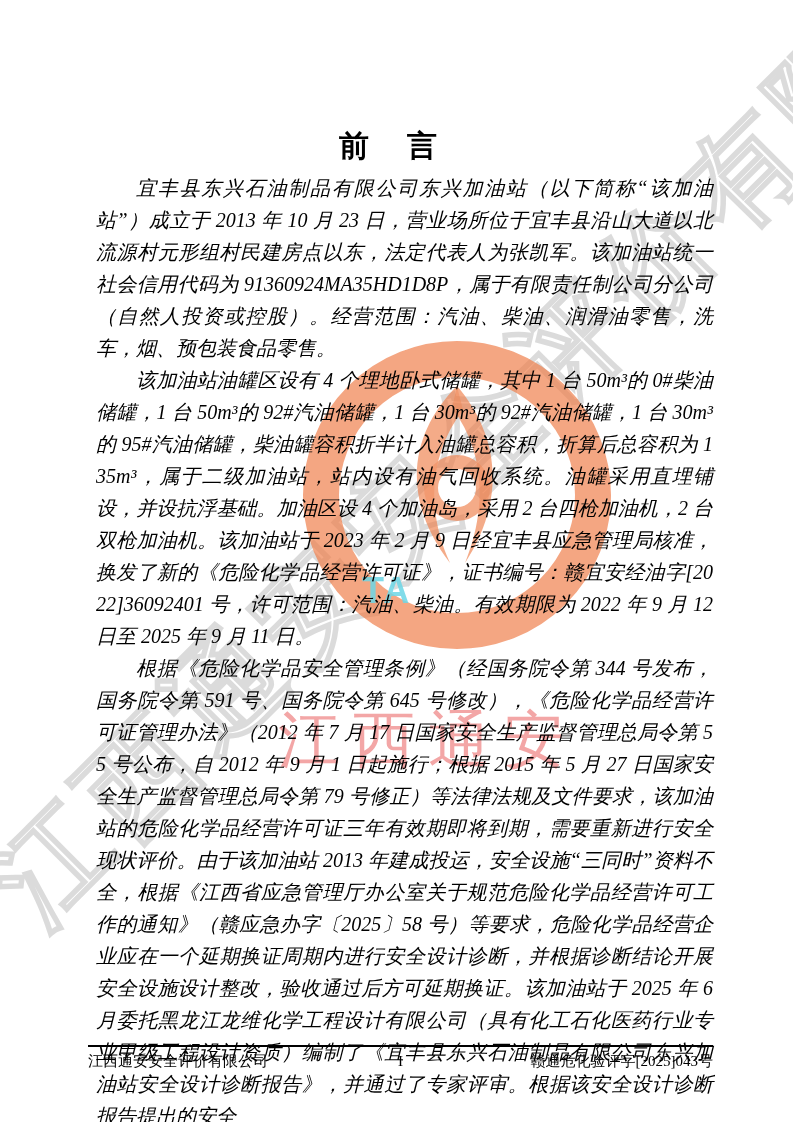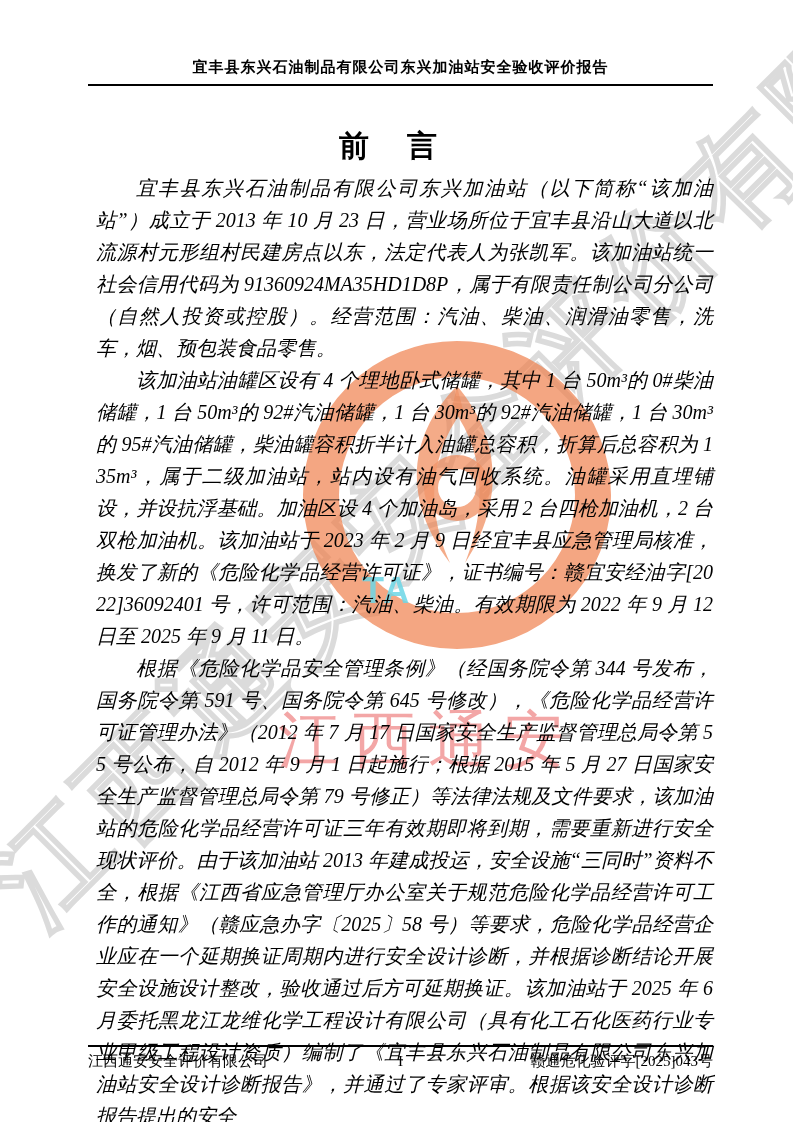--- a/index.html
+++ b/index.html
@@ -135,21 +135,20 @@
       <circle cx="157" cy="150" r="26" fill="none" stroke="#EF7F4B" stroke-width="14" opacity="0.8"></circle>
     </svg>
 
     <div class="wm-logo-letters">TA</div>
 
     <div class="wm-red">江西通安</div>
   </div>
 
   <div class="content">
 
-    <div class="doc-header">宜丰县东兴石油制品有限公司东兴加油站安全验收评价报告</div>
 
     <div class="doc-title">前　言</div>
 
     <div class="doc-body">
       <p>宜丰县东兴石油制品有限公司东兴加油站（以下简称“该加油站”）成立于 2013 年 10 月 23 日，营业场所位于宜丰县沿山大道以北流源村元形组村民建房点以东，法定代表人为张凯军。该加油站统一社会信用代码为 91360924MA35HD1D8P，属于有限责任制公司分公司（自然人投资或控股）。经营范围：汽油、柴油、润滑油零售，洗车，烟、预包装食品零售。</p>
       <p>该加油站油罐区设有 4 个埋地卧式储罐，其中 1 台 50m³的 0#柴油储罐，1 台 50m³的 92#汽油储罐，1 台 30m³的 92#汽油储罐，1 台 30m³的 95#汽油储罐，柴油罐容积折半计入油罐总容积，折算后总容积为 135m³，属于二级加油站，站内设有油气回收系统。油罐采用直埋铺设，并设抗浮基础。加油区设 4 个加油岛，采用 2 台四枪加油机，2 台双枪加油机。该加油站于 2023 年 2 月 9 日经宜丰县应急管理局核准，换发了新的《危险化学品经营许可证》，证书编号：赣宜安经油字[2022]36092401 号，许可范围：汽油、柴油。有效期限为 2022 年 9 月 12 日至 2025 年 9 月 11 日。</p>
       <p>根据《危险化学品安全管理条例》（经国务院令第 344 号发布，国务院令第 591 号、国务院令第 645 号修改），《危险化学品经营许可证管理办法》（2012 年 7 月 17 日国家安全生产监督管理总局令第 55 号公布，自 2012 年 9 月 1 日起施行；根据 2015 年 5 月 27 日国家安全生产监督管理总局令第 79 号修正）等法律法规及文件要求，该加油站的危险化学品经营许可证三年有效期即将到期，需要重新进行安全现状评价。由于该加油站 2013 年建成投运，安全设施“三同时”资料不全，根据《江西省应急管理厅办公室关于规范危险化学品经营许可工作的通知》（赣应急办字〔2025〕58 号）等要求，危险化学品经营企业应在一个延期换证周期内进行安全设计诊断，并根据诊断结论开展安全设施设计整改，验收通过后方可延期换证。该加油站于 2025 年 6 月委托黑龙江龙维化学工程设计有限公司（具有化工石化医药行业专业甲级工程设计资质）编制了《宜丰县东兴石油制品有限公司东兴加油站安全设计诊断报告》，并通过了专家评审。根据该安全设计诊断报告提出的安全</p>
     </div>
 
     <div class="doc-footer">

